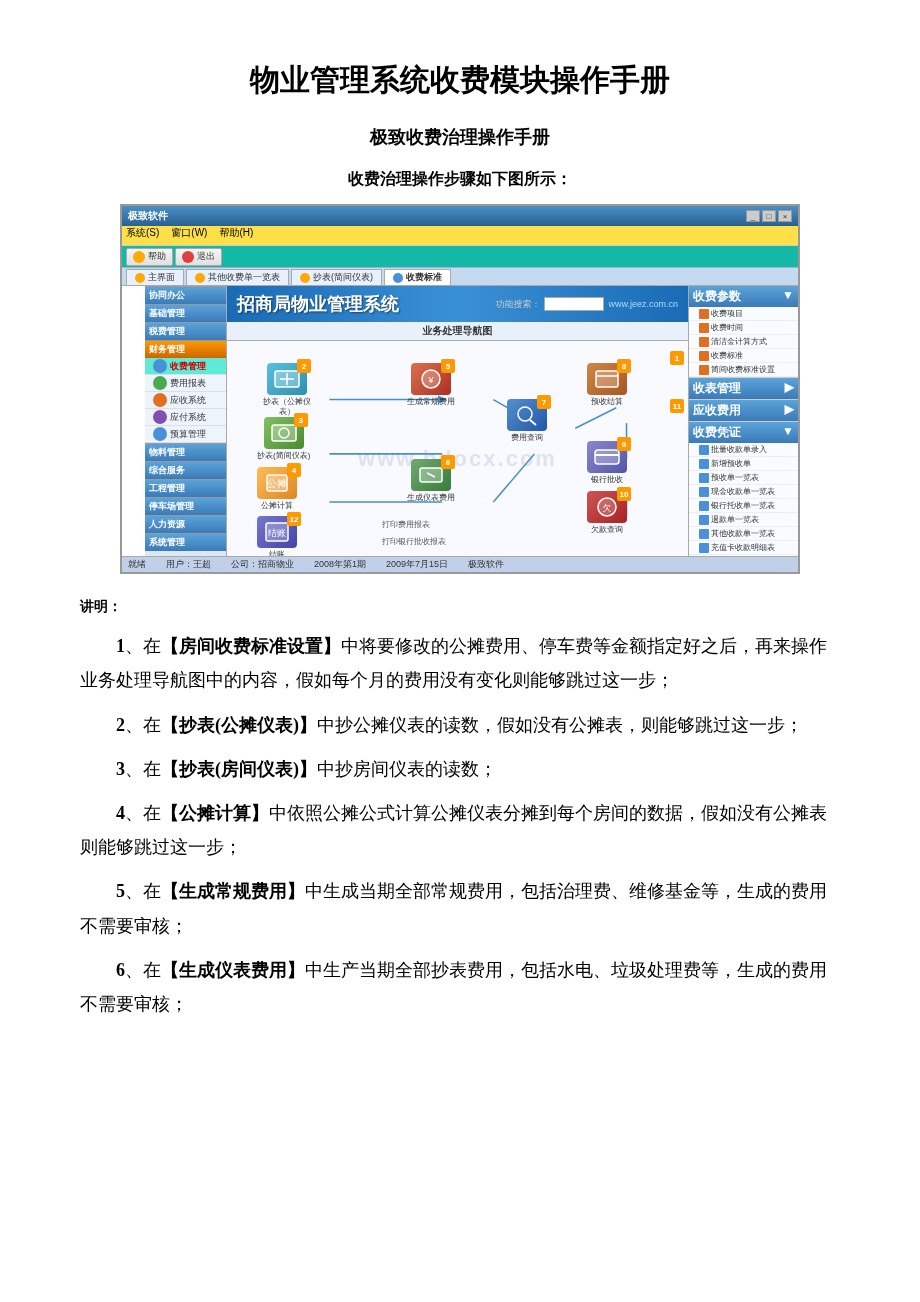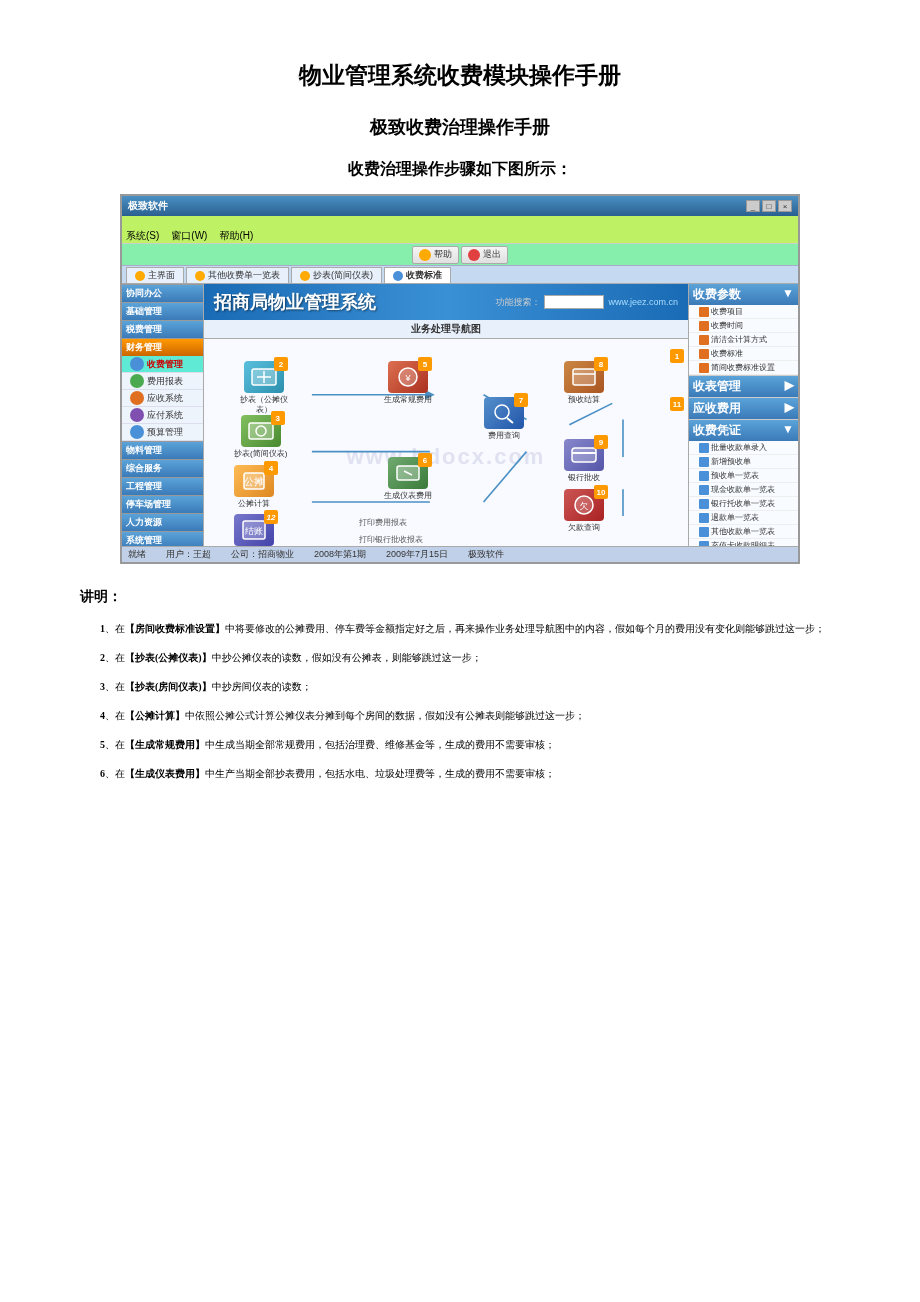--- a/index.html
+++ b/index.html
@@ -7,21 +7,21 @@
       width: 920px;
       min-height: 1302px;
       background: #ffffff;
       font-family: "SimSun", "宋体", serif;
       color: #000;
       padding: 40px 80px;
     }
 
     .main-title {
       text-align: center;
-      font-size: 23px;
+      font-size: 30px;
       font-weight: bold;
       margin-bottom: 24px;
       margin-top: 20px;
       font-family: "SimHei", "黑体", sans-serif;
     }
 
     .sub-title {
       text-align: center;
       font-size: 18px;
       font-weight: bold;
@@ -73,40 +73,39 @@
       font-size: 8px;
       display: flex;
       align-items: center;
       justify-content: center;
       color: #333;
       cursor: pointer;
     }
 
     
     .win-menubar {
-      background: #bef264;
-      height: 28px;
-      display: flex;
-      align-items: flex-end;
+      background: #fde047;
+      height: 20px;
+      display: flex;
+      align-items: flex-start;
       padding: 0 4px;
       gap: 12px;
       border-bottom: 1px solid #ccc;
       font-size: 10px;
     }
 
     
     .win-toolbar {
-      background: #86efac;
+      background: #14b8a6;
       height: 22px;
       display: flex;
       align-items: center;
       padding: 0 4px;
       gap: 2px;
       border-bottom: 1px solid #aac;
-      justify-content: center;
     }
     .toolbar-btn {
       background: linear-gradient(to bottom, #f5f5f5, #e0e0e0);
       border: 1px solid #aaa;
       border-radius: 2px;
       padding: 1px 6px;
       font-size: 9px;
       cursor: pointer;
       display: flex;
       align-items: center;
@@ -155,20 +154,21 @@
       border-radius: 50%;
       display: inline-block;
       margin-right: 3px;
     }
 
     
     .win-content {
       display: flex;
       height: calc(100% - 76px);
       background: white;
+      padding-left: 23px;
     }
 
     
     .sidebar {
       width: 82px;
       background: #dce8f5;
       border-right: 1px solid #aaa;
       font-size: 10px;
       overflow: hidden;
     }
@@ -399,21 +399,21 @@
 
     .doc-note {
       font-size: 14px;
       font-weight: bold;
       margin-bottom: 10px;
     }
 
     .doc-para {
       text-indent: 2em;
       margin-bottom: 10px;
-      font-size: 10px;
+      font-size: 18px;
       line-height: 1.9;
     }
 
     .highlight {
       font-weight: bold;
     }
 
     
     .wf-svg {
       position: absolute;

